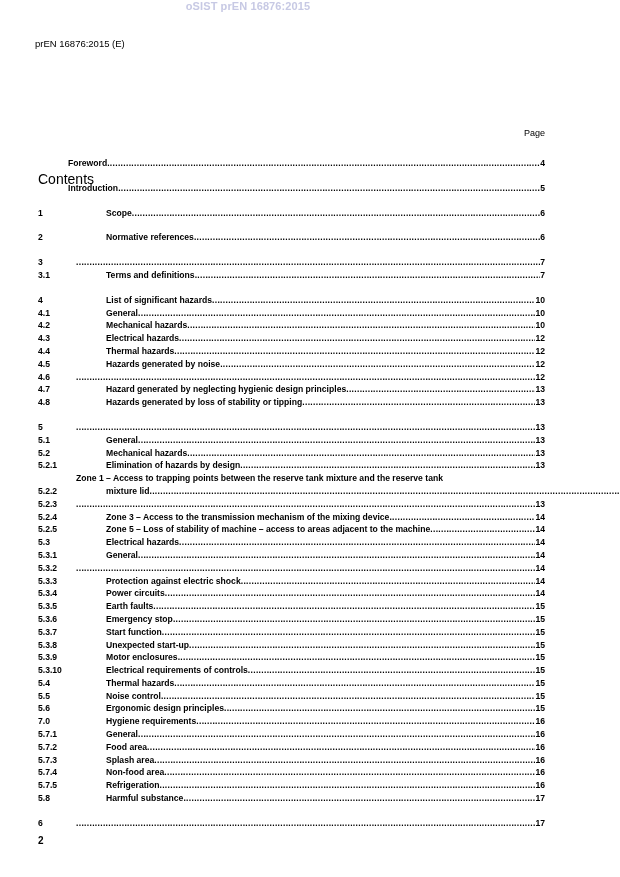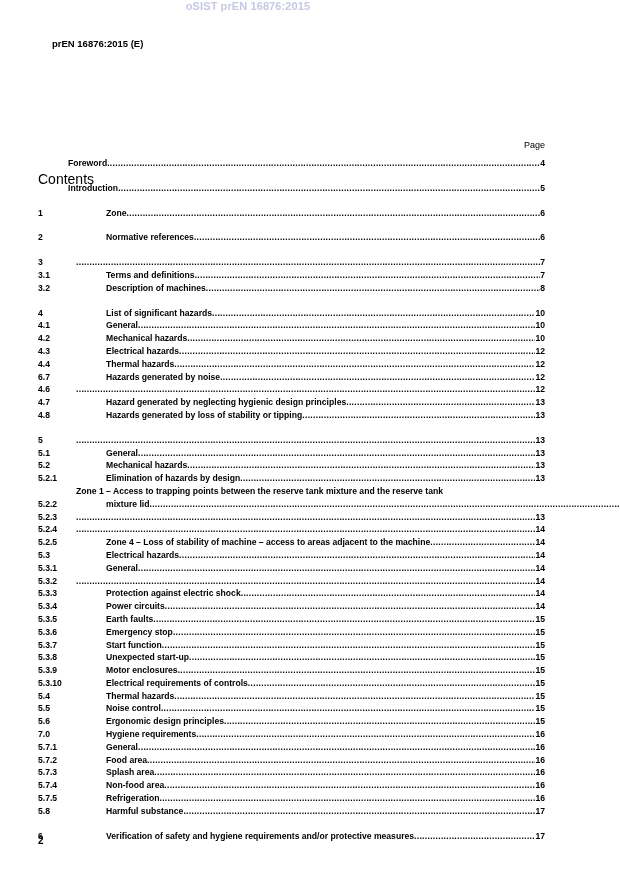--- a/index.html
+++ b/index.html
@@ -5,31 +5,30 @@
     html, body { margin: 0; padding: 0; background: #ffffff; }
     body {
       width: 620px; height: 877px; position: relative; overflow: hidden;
       font-family: "Liberation Sans", sans-serif; color: #000;
     }
     .watermark {
       position: absolute; top: 0px; left: 0; width: 496px; text-align: center;
       color: #c7c9e4; font-size: 11px; font-weight: bold; letter-spacing: 0.1px;
     }
     .doc-id {
-      position: absolute; top: 38px; left: 52px;
-      font-size: 9.5px; font-weight: bold;
+      position: absolute; top: 38px; left: 35px;
+      font-size: 9.5px; font-weight: normal;
     }
     .contents-title {
       position: absolute; top: 124px; left: 38px;
       font-size: 14px; font-weight: normal; margin-top: 47px;
     }
     .page-label {
       position: absolute; top: 128px; right: 75px;
       font-size: 9px;
-      margin-top: 12px;
     }
     .toc {
       position: absolute; top: 157px; left: 38px; width: 507px;
     }
     .row {
       position: relative; display: flex; align-items: flex-end;
       font-size: 8.6px; font-weight: bold; line-height: 12.8px; height: 12.8px;
     }
     .row.gap-lg { margin-top: 12px; }
     .row.gap-sm { margin-top: 0; }
@@ -77,21 +76,21 @@
       <span class="num none"></span>
       <span class="title-wrap">
         <span class="title">Introduction</span>
         <span class="leader"></span>
       </span>
       <span class="pg">5</span>
     </div>
     <div class="row gap-lg">
       <span class="num">1</span>
       <span class="title-wrap">
-        <span class="title">Zone</span>
+        <span class="title">Scope</span>
         <span class="leader"></span>
       </span>
       <span class="pg">6</span>
     </div>
     <div class="row gap-lg">
       <span class="num">2</span>
       <span class="title-wrap">
         <span class="title">Normative references</span>
         <span class="leader"></span>
       </span>
@@ -105,28 +104,20 @@
       <span class="pg">7</span>
     </div>
     <div class="row gap-sm">
       <span class="num">3.1</span>
       <span class="title-wrap">
         <span class="title">Terms and definitions</span>
         <span class="leader"></span>
       </span>
       <span class="pg">7</span>
     </div>
-    <div class="row gap-sm">
-      <span class="num">3.2</span>
-      <span class="title-wrap">
-        <span class="title">Description of machines</span>
-        <span class="leader"></span>
-      </span>
-      <span class="pg">8</span>
-    </div>
     <div class="row gap-lg">
       <span class="num">4</span>
       <span class="title-wrap">
         <span class="title">List of significant hazards</span>
         <span class="leader"></span>
       </span>
       <span class="pg">10</span>
     </div>
     <div class="row gap-sm">
       <span class="num">4.1</span>
@@ -154,21 +145,21 @@
     </div>
     <div class="row gap-sm">
       <span class="num">4.4</span>
       <span class="title-wrap">
         <span class="title">Thermal hazards</span>
         <span class="leader"></span>
       </span>
       <span class="pg">12</span>
     </div>
     <div class="row gap-sm">
-      <span class="num">6.7</span>
+      <span class="num">4.5</span>
       <span class="title-wrap">
         <span class="title">Hazards generated by noise</span>
         <span class="leader"></span>
       </span>
       <span class="pg">12</span>
     </div>
     <div class="row gap-sm">
       <span class="num">4.6</span>
       <span class="title-wrap">
         <span class="leader"></span>
@@ -235,28 +226,29 @@
     <div class="row gap-sm">
       <span class="num">5.2.3</span>
       <span class="title-wrap">
         <span class="leader"></span>
       </span>
       <span class="pg">13</span>
     </div>
     <div class="row gap-sm">
       <span class="num">5.2.4</span>
       <span class="title-wrap">
+        <span class="title">Zone 3 – Access to the transmission mechanism of the mixing device</span>
         <span class="leader"></span>
       </span>
       <span class="pg">14</span>
     </div>
     <div class="row gap-sm">
       <span class="num">5.2.5</span>
       <span class="title-wrap">
-        <span class="title">Zone 4 – Loss of stability of machine – access to areas adjacent to the machine</span>
+        <span class="title">Zone 5 – Loss of stability of machine – access to areas adjacent to the machine</span>
         <span class="leader"></span>
       </span>
       <span class="pg">14</span>
     </div>
     <div class="row gap-sm">
       <span class="num">5.3</span>
       <span class="title-wrap">
         <span class="title">Electrical hazards</span>
         <span class="leader"></span>
       </span>
@@ -417,20 +409,19 @@
       <span class="num">5.8</span>
       <span class="title-wrap">
         <span class="title">Harmful substance</span>
         <span class="leader"></span>
       </span>
       <span class="pg">17</span>
     </div>
     <div class="row gap-lg">
       <span class="num">6</span>
       <span class="title-wrap">
-        <span class="title">Verification of safety and hygiene requirements and/or protective measures</span>
         <span class="leader"></span>
       </span>
       <span class="pg">17</span>
     </div>
   </div>
 
 <div class="footer-page">2</div>
 
 </body></html>

